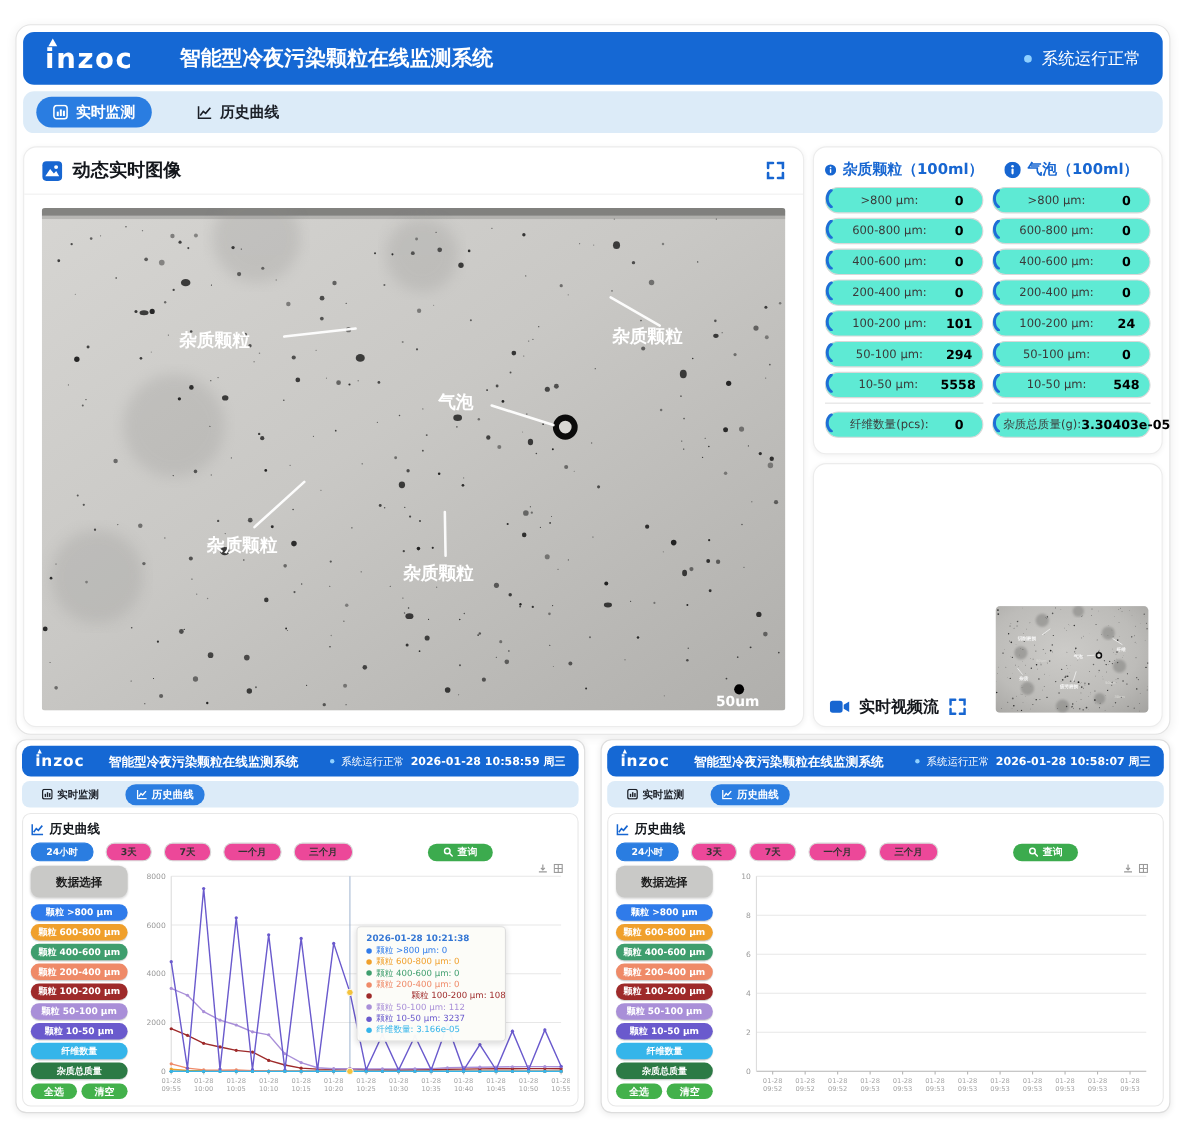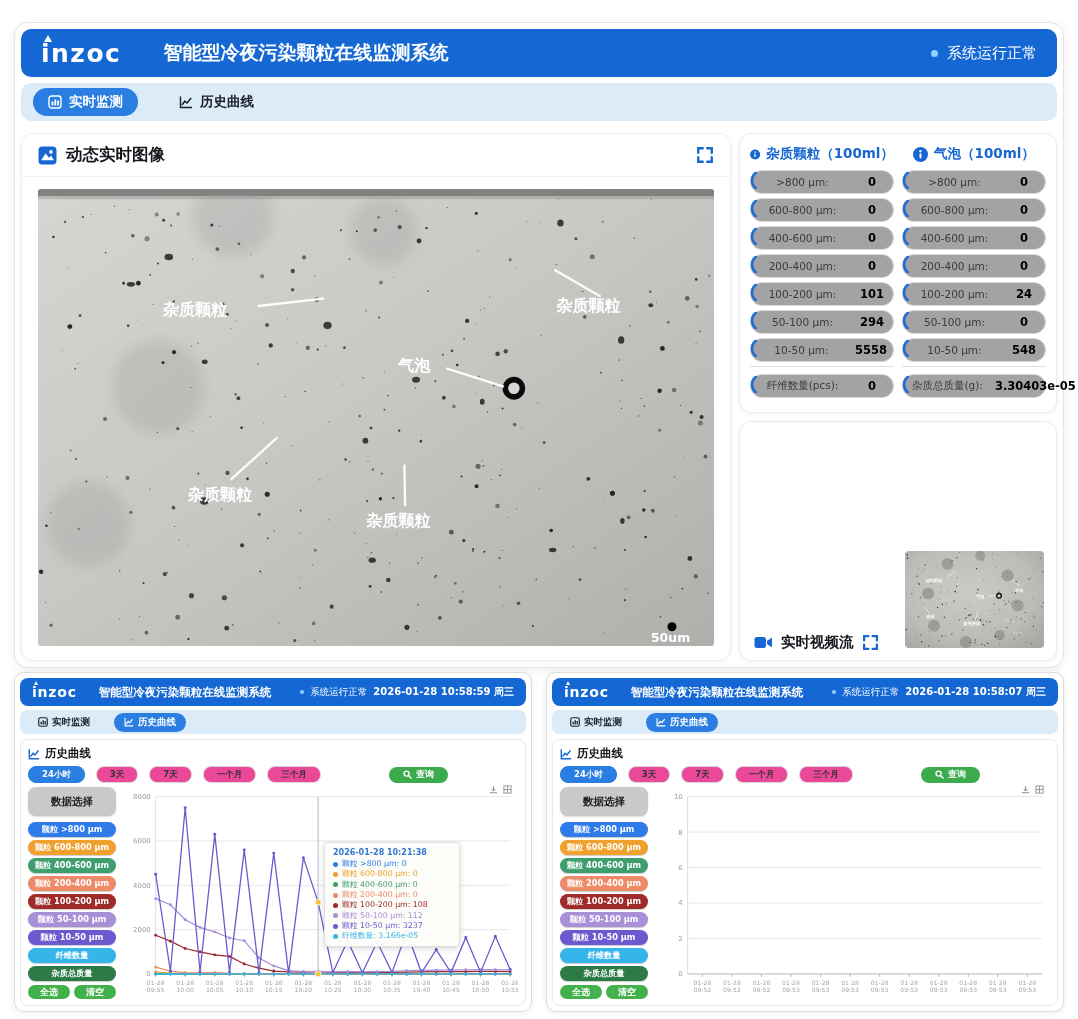--- a/index.html
+++ b/index.html
@@ -32,21 +32,21 @@
   .fs-icon{margin-left:auto;cursor:pointer;}
   .micro-wrap{flex:1;padding:12px 16px 14px;min-height:0;}
   .micro-wrap svg{width:100%;height:100%;display:block;border-radius:3px;}
   .right-col{flex:1;display:flex;flex-direction:column;gap:8px;min-width:0;}
   
   .stats-card{display:flex;gap:8px;padding:8px 10px 10px;}
   .stats-col{flex:1;display:flex;flex-direction:column;min-width:0;}
   .stats-title{display:flex;align-items:center;justify-content:center;gap:6px;padding:3px 0 7px;
     font-size:13.5px;font-weight:700;color:#1766d1;white-space:nowrap;}
   .stat-row{position:relative;display:flex;align-items:center;height:22px;border:1.5px solid #d8d8d8;
-    border-radius:12px;margin-bottom:4px;background:#a3a3a3;padding:0 6px 0 9px;gap:12px;}
+    border-radius:12px;margin-bottom:4px;background:#5eead4;padding:0 6px 0 9px;}
   .stat-row .bracket{position:absolute;left:-2px;top:1px;height:17px;width:9px;}
   .stat-label{flex:1;text-align:center;font-size:10.5px;color:#3a3a3a;white-space:nowrap;}
   .stat-value{font-size:11.5px;font-weight:700;color:#000;min-width:30px;text-align:center;white-space:nowrap;}
   .stats-divider{border-top:1px solid #e0e0e0;margin:4px 0 7px;}
   
   .video-card{flex:1;display:flex;flex-direction:row;min-height:0;align-items:flex-end;}
   .video-head{height:36px;min-height:36px;display:flex;align-items:center;gap:8px;padding:0 14px;}
   .video-title{font-size:14.5px;font-weight:700;color:#14171c;}
   .video-wrap{flex:1;padding:2px 12px 12px;min-height:0;}
   .video-wrap svg{width:100%;height:100%;display:block;border-radius:4px;}
@@ -1290,21 +1290,21 @@
                 <div class="tt-item">
                   <span class="tt-dot" style="background: rgb(63, 158, 110);"></span>
                   <span style="color: rgb(63, 158, 110);">颗粒 400-600 μm: 0</span>
                 </div>
                 <div class="tt-item">
                   <span class="tt-dot" style="background: rgb(239, 138, 104);"></span>
                   <span style="color: rgb(239, 138, 104);">颗粒 200-400 μm: 0</span>
                 </div>
                 <div class="tt-item">
                   <span class="tt-dot" style="background: rgb(158, 42, 42);"></span>
-                  <span style="color: rgb(158, 42, 42);">颗粒 100-200 μm: 108</span>
+                  <span style="color: rgb(158, 42, 42); margin-left: 32px;">颗粒 100-200 μm: 108</span>
                 </div>
                 <div class="tt-item">
                   <span class="tt-dot" style="background: rgb(169, 143, 216);"></span>
                   <span style="color: rgb(169, 143, 216);">颗粒 50-100 μm: 112</span>
                 </div>
                 <div class="tt-item">
                   <span class="tt-dot" style="background: rgb(106, 90, 205);"></span>
                   <span style="color: rgb(106, 90, 205);">颗粒 10-50 μm: 3237</span>
                 </div>
                 <div class="tt-item">

